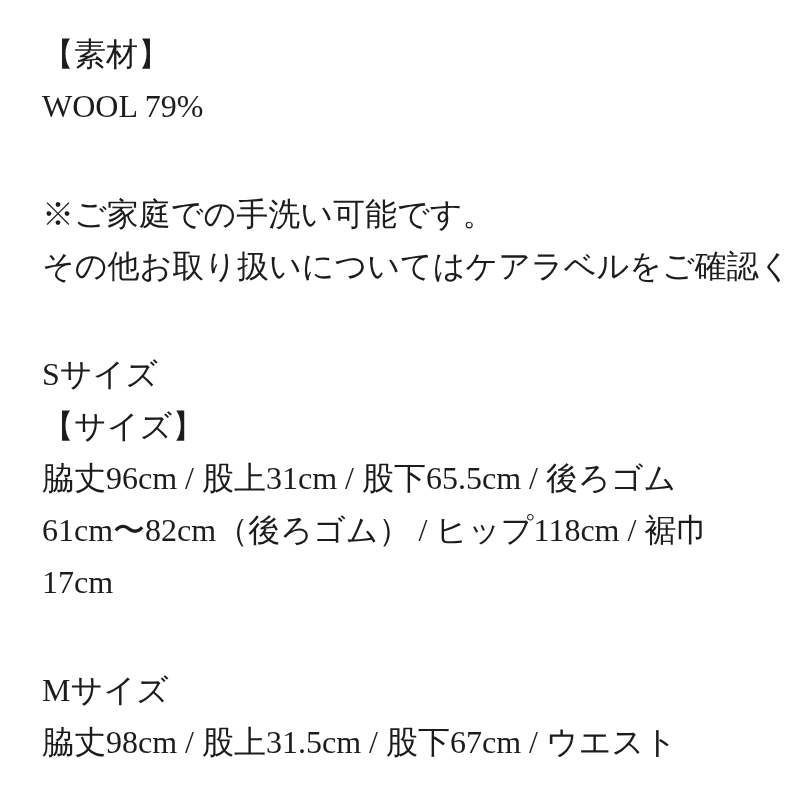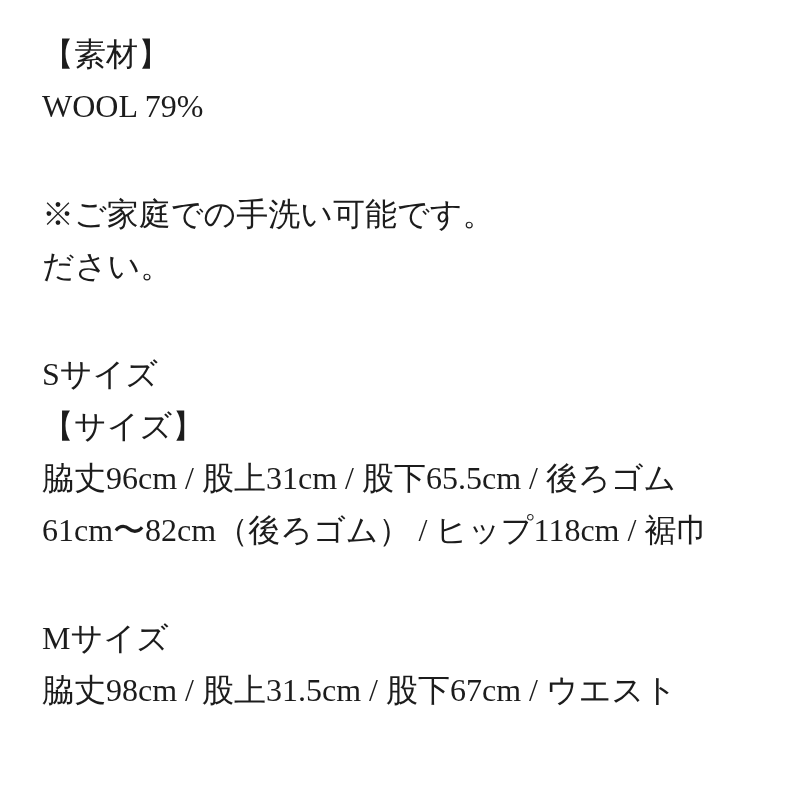--- a/index.html
+++ b/index.html
@@ -37,28 +37,29 @@
 
 <div class="content">
 
   <div class="section">
     <div class="line">【素材】</div>
     <div class="line">WOOL 79%</div>
   </div>
 
   <div class="section">
     <div class="line">※ご家庭での手洗い可能です。</div>
-    <div class="line">ださい。</div>
+    <div class="line">その他お取り扱いについてはケアラベルをご確認く</div>
   </div>
 
   <div class="section">
     <div class="line">Sサイズ</div>
     <div class="line">【サイズ】</div>
     <div class="line">脇丈96cm / 股上31cm / 股下65.5cm / 後ろゴム</div>
     <div class="line">61cm〜82cm（後ろゴム） / ヒップ118cm / 裾巾</div>
+    <div class="line">17cm</div>
   </div>
 
   <div class="section">
     <div class="line">Mサイズ</div>
     <div class="line">脇丈98cm / 股上31.5cm / 股下67cm / ウエスト</div>
   </div>
 
 </div>
 
 </body></html>

